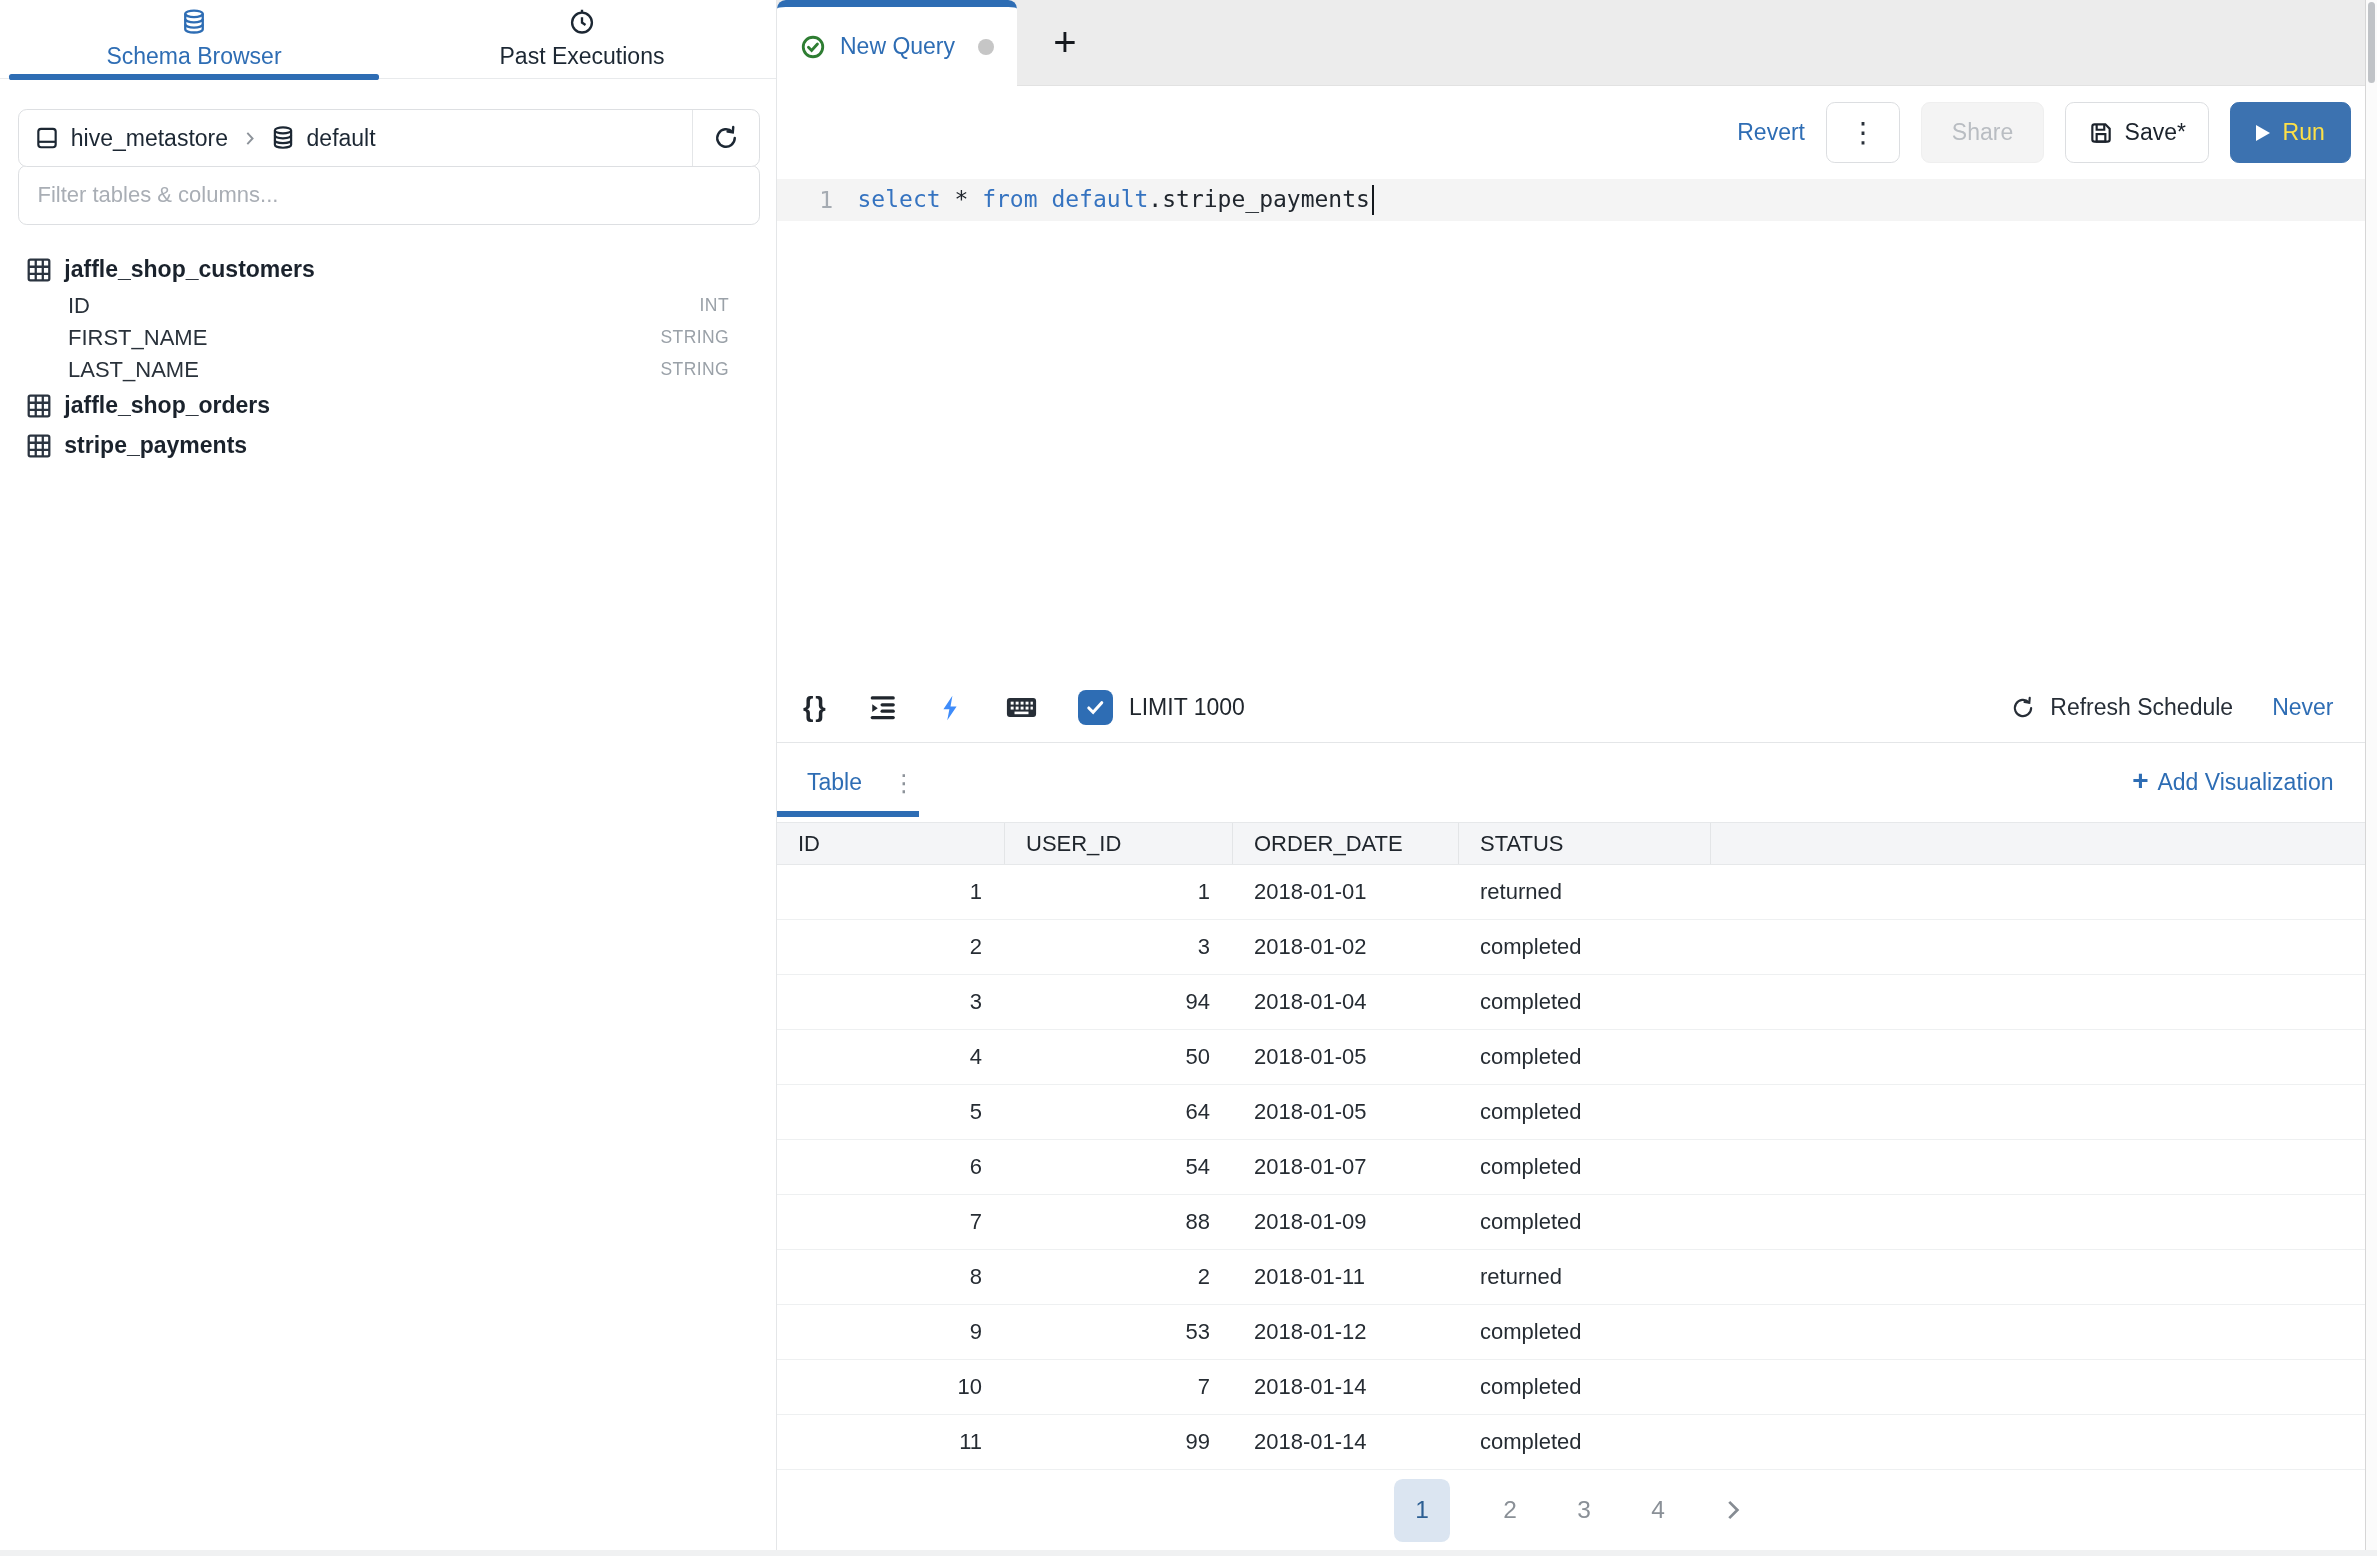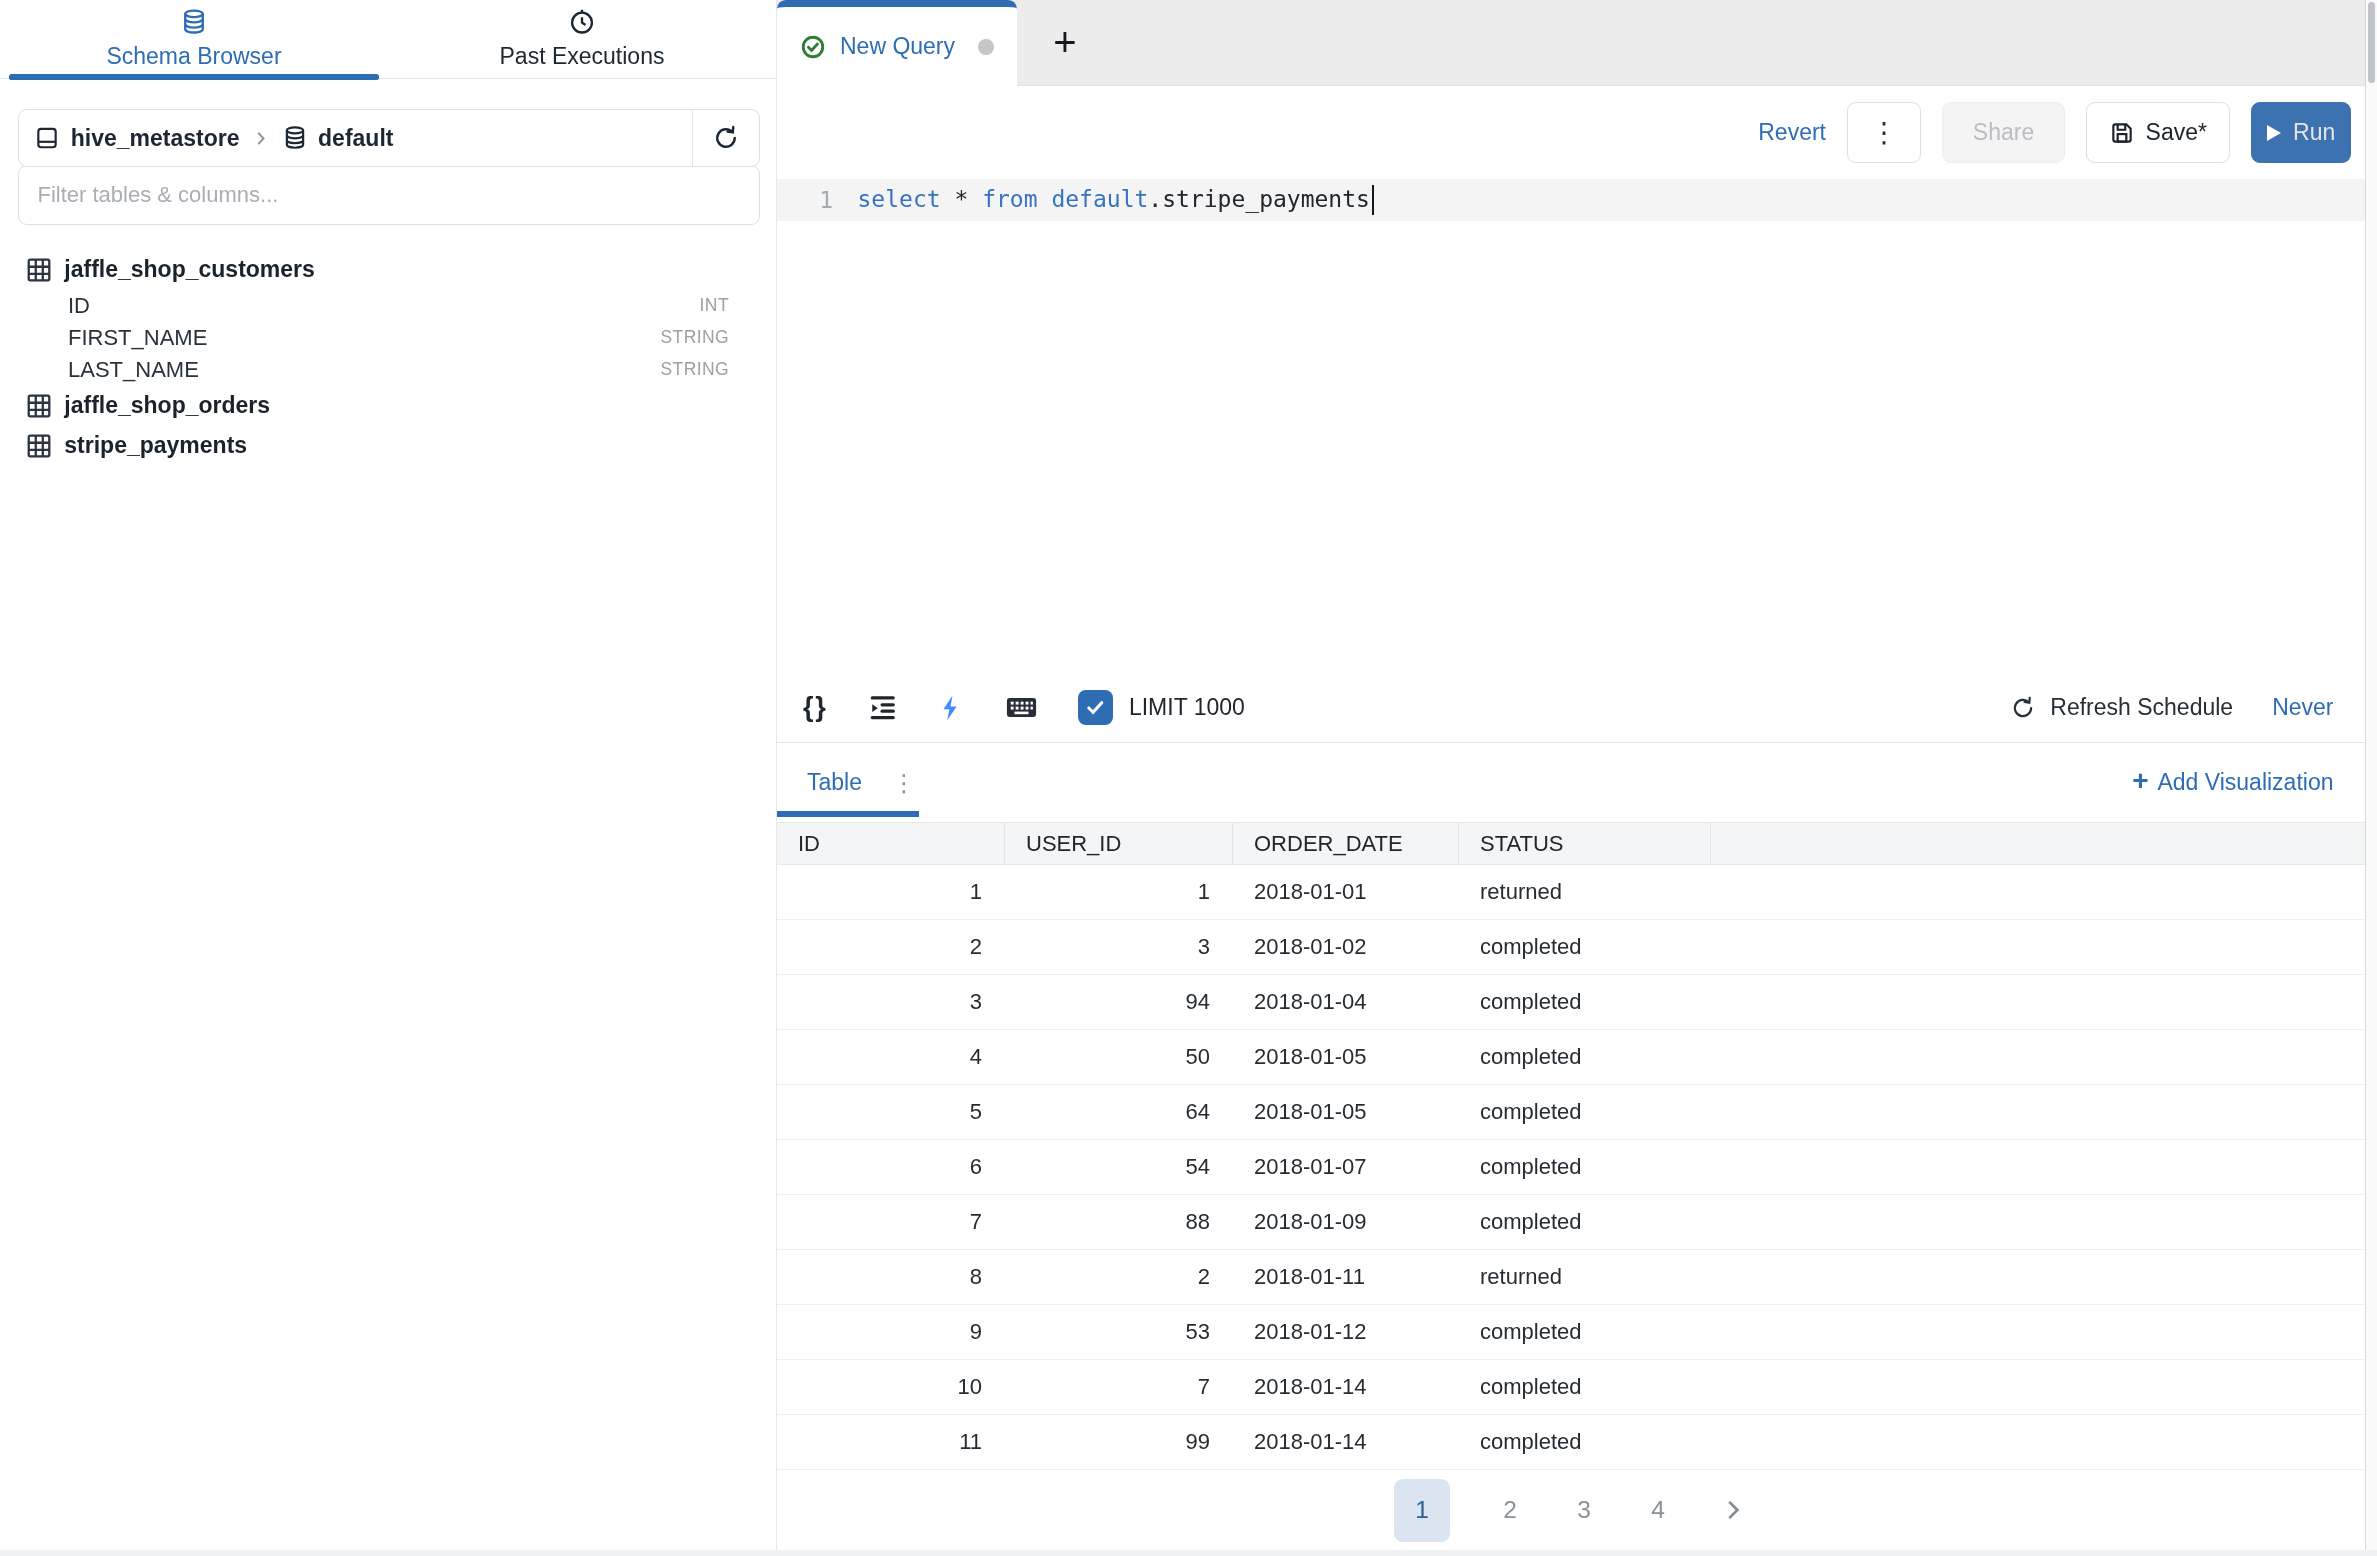--- a/index.html
+++ b/index.html
@@ -6,21 +6,21 @@
   html,body { width:2377px; height:1556px; background:#fff; font-family:"Liberation Sans", sans-serif; }
   .screen { position:relative; width:2377px; height:1556px; overflow:hidden; background:#fff; }
 
   
   .sidebar { position:absolute; left:0; top:0; width:777px; height:1550px; background:#fff; border-right:1.8px solid #e4e6e8; }
   .side-tabs { display:flex; height:79px; border-bottom:1.8px solid #e8eaec; }
   .side-tab { flex:1; display:flex; flex-direction:column; align-items:center; justify-content:center; gap:7px; position:relative; cursor:pointer; }
   .side-tab .lbl { font-size:23px; color:#1c2733; }
   .side-tab.active .lbl { color:#2e6db4; }
   .side-tab.active::after { content:""; position:absolute; left:8.8px; right:8.8px; bottom:-1.8px; height:6.1px; background:#2e6db4; border-radius:2.6px; }
-  .crumb-box { margin:30px 15.8px 0 17.5px; height:58px; border:1.8px solid #dddfe2; border-radius:8.8px; display:flex; align-items:center; background:#fff; position:relative; z-index:2;font-weight:bold; }
+  .crumb-box { margin:30px 15.8px 0 17.5px; height:58px; border:1.8px solid #dddfe2; border-radius:8.8px; display:flex; align-items:center; background:#fff; position:relative; z-index:2; }
   .crumb-left { flex:1; display:flex; align-items:center; gap:10.5px; padding:0 15.8px; font-size:23px; color:#1c2733; }
   .crumb-refresh { width:67px; align-self:stretch; border-left:1.8px solid #e4e6e8; display:flex; align-items:center; justify-content:center; cursor:pointer; }
   .filter-box { margin:-1.8px 15.8px 0 17.5px; height:60px; border:1.8px solid #dddfe2; border-radius:8.8px; display:flex; align-items:center; padding:0 19px; }
   .filter-box input { border:none; outline:none; width:100%; font-size:22px; font-family:"Liberation Sans",sans-serif; color:#1c2733; }
   .filter-box input::placeholder { color:#a9aeb5; }
   .tree { margin-top:24.5px; }
   .tree-table { display:flex; align-items:center; height:40px; padding-left:26px; gap:12.3px; font-size:23px; font-weight:600; color:#1a222c; cursor:pointer; }
   .tree-col { display:flex; align-items:center; height:32px; padding-left:68px; padding-right:47px; font-size:22px; color:#29313a; cursor:pointer; }
   .tree-col .ctype { margin-left:auto; font-size:17.5px; color:#9aa1a8; letter-spacing:0.4px; }
 
@@ -36,21 +36,21 @@
   .endpoint { width:485px; height:61px; border:1.8px solid #dcdee1; border-radius:8.8px; display:flex; align-items:center; padding:0 17.5px; gap:12.3px; cursor:pointer; background:#fff; }
   .endpoint .ename { font-size:23px; color:#1c232c; }
   .endpoint .esize { font-size:23px; color:#a9aeb5; }
   .endpoint .echeck { margin-left:auto; display:flex; }
   .tb-right { margin-left:auto; display:flex; align-items:center; gap:21px; }
   .link-revert { color:#2e6db4; font-size:23px; cursor:pointer; }
   .btn { height:61px; border-radius:8.8px; font-size:23px; display:flex; align-items:center; justify-content:center; cursor:pointer; font-family:"Liberation Sans",sans-serif; }
   .btn-kebab { width:74px; border:1.8px solid #dcdee1; background:#fff; color:#2a313a; font-size:28px; }
   .btn-share { width:123px; background:#f4f4f4; border:1.8px solid #efefef; color:#b9bdc2; }
   .btn-save { width:144px; background:#fff; border:1.8px solid #dcdee1; color:#1c232c; gap:10.5px; }
-  .btn-run { width:100px; background:#3c72b0; border:1.8px solid #3c72b0; color:#e5e5e5; gap:12.3px; }
+  .btn-run { width:121px; background:#3c72b0; border:1.8px solid #3c72b0; color:#fde047; gap:12.3px; }
   .play-tri { width:0; height:0; border-left:14px solid #fff; border-top:8.8px solid transparent; border-bottom:8.8px solid transparent; }
 
   .editor { height:494px; background:#fff; font-family:"DejaVu Sans Mono", monospace; font-size:23px; }
   .code-line { height:42px; display:flex; align-items:center; }
   .code-line.active { background:#f4f4f4; }
   .gutter { width:56px; text-align:right; color:#a5abb2; flex:none; }
   .code { padding-left:24.5px; white-space:pre; color:#20262d; }
   .tok-keyword { color:#3573c0; }
   .tok-plain { color:#20262d; }
   .cursor { display:inline-block; width:2.6px; height:30px; background:#14181d; vertical-align:middle; margin-left:1.8px; }

